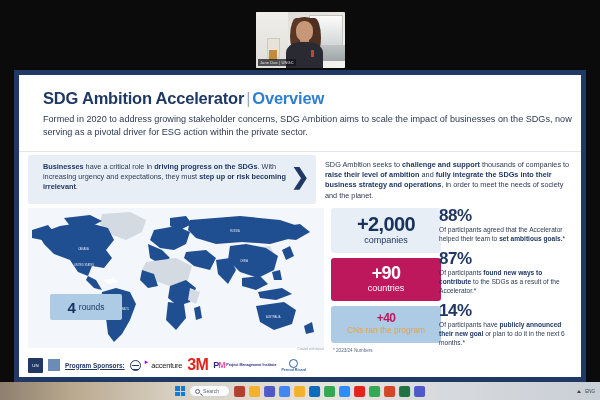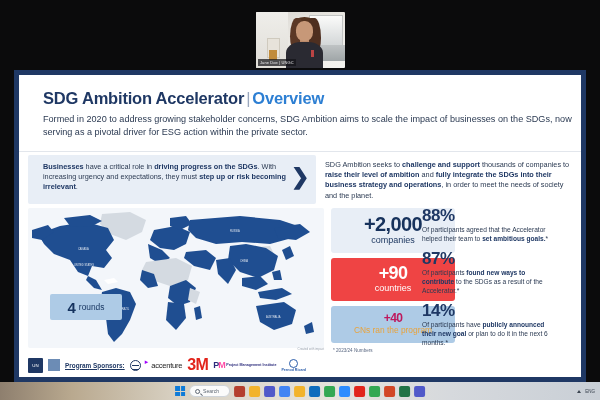--- a/index.html
+++ b/index.html
@@ -99,37 +99,37 @@
   .sp-pmi-mark { font-size:9px; font-weight:bold; color:#2c2c7c; letter-spacing:-1px;
     line-height:9px; }
   .sp-pmi-mark i { color:#ff4da6; font-style:normal; }
   .sp-pmi-txt { font-size:3.6px; line-height:4.2px; color:#2c2c7c; font-weight:bold; }
   .sp-pr { display:flex; flex-direction:column; align-items:center; }
   .sp-pr-ring { width:9px; height:9px; border-radius:50%; border:1.3px solid #2a5caa; }
   .sp-pr-txt { font-size:3.6px; color:#2a5caa; font-weight:bold; }
   .created-note { position:absolute; right:4px; top:-6px; font-size:3px; color:#9aa3b0; }
 
   
-  .cards { position:absolute; left:312px; top:133px; width:124px; }
+  .cards { position:absolute; left:312px; top:133px; width:110px; }
   .card { border-radius:3px; text-align:center; padding:6px 4px 7px; margin-bottom:5px; }
   .card .big { font-weight:bold; letter-spacing:-.6px; line-height:1; }
   .card .small { font-size:9px; line-height:11px; margin-top:1px; }
   .card-1 { background:#e8eef6; }
   .card-1 .big { font-size:20px; color:#17325c; }
   .card-1 .small { color:#17325c; }
-  .card-2 { background:#ef4444; }
+  .card-2 { background:#be185d; }
   .card-2 .big { font-size:18px; color:#ffffff; }
   .card-2 .small { color:#ffffff; }
   .card-3 { background:#aecbe6; }
   .card-3 .big { font-size:12px; color:#be185d; }
   .card-3 .small { color:#e8a33d; font-size:8.4px; }
   .footnote { font-size:4.6px; color:#5a6882; padding-left:2px; margin-top:1px; }
 
   
-  .stats { position:absolute; left:403px; top:131px; width:132px; }
+  .stats { position:absolute; left:420px; top:131px; width:132px; }
   .stat { margin-bottom:6px; }
   .stat .pct { font-size:17px; font-weight:bold; color:#1f3864; line-height:19px;
     letter-spacing:-.4px; }
   .stat .desc { font-size:6.6px; line-height:9px; color:#2b3a52; }
   .stat .desc b { font-weight:bold; color:#1f3864; }
 
   
   .taskbar { position:absolute; left:0; bottom:0; width:600px; height:18px;
     background: linear-gradient(90deg,#8e7f6e 0%,#b9a98f 12%,#d9d2c4 30%,#e6e3dc 55%,#d6d9dd 75%,#c9cfd6 100%);
     display:flex; align-items:center; }

